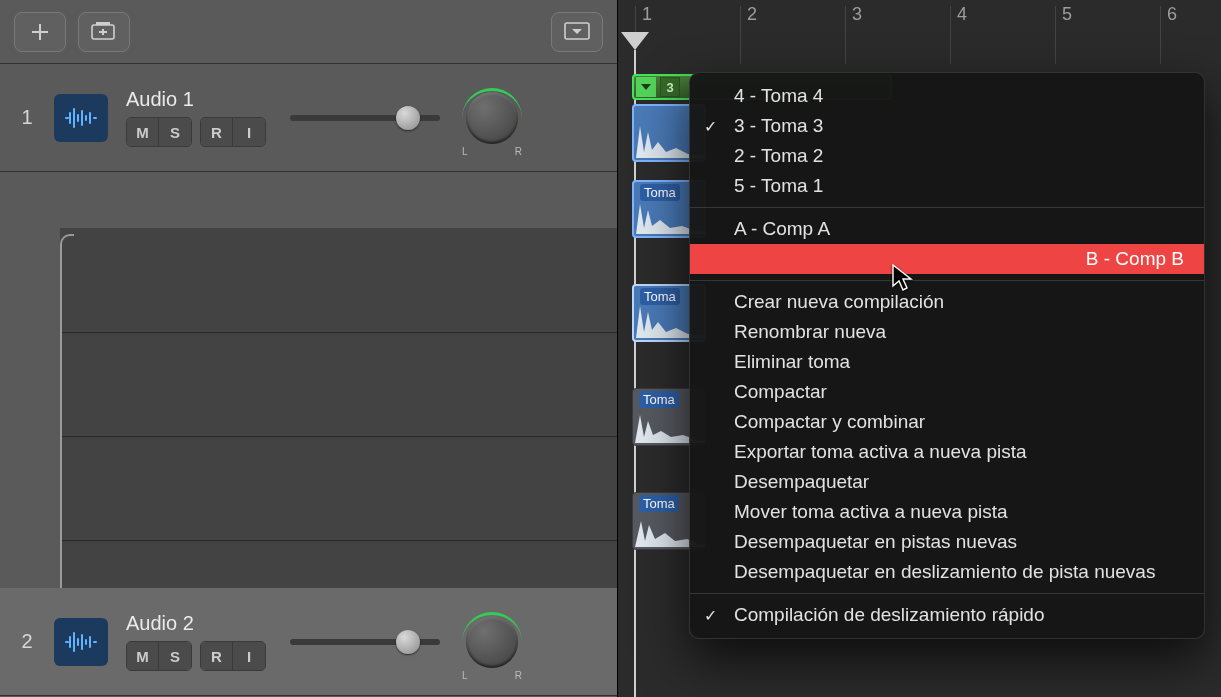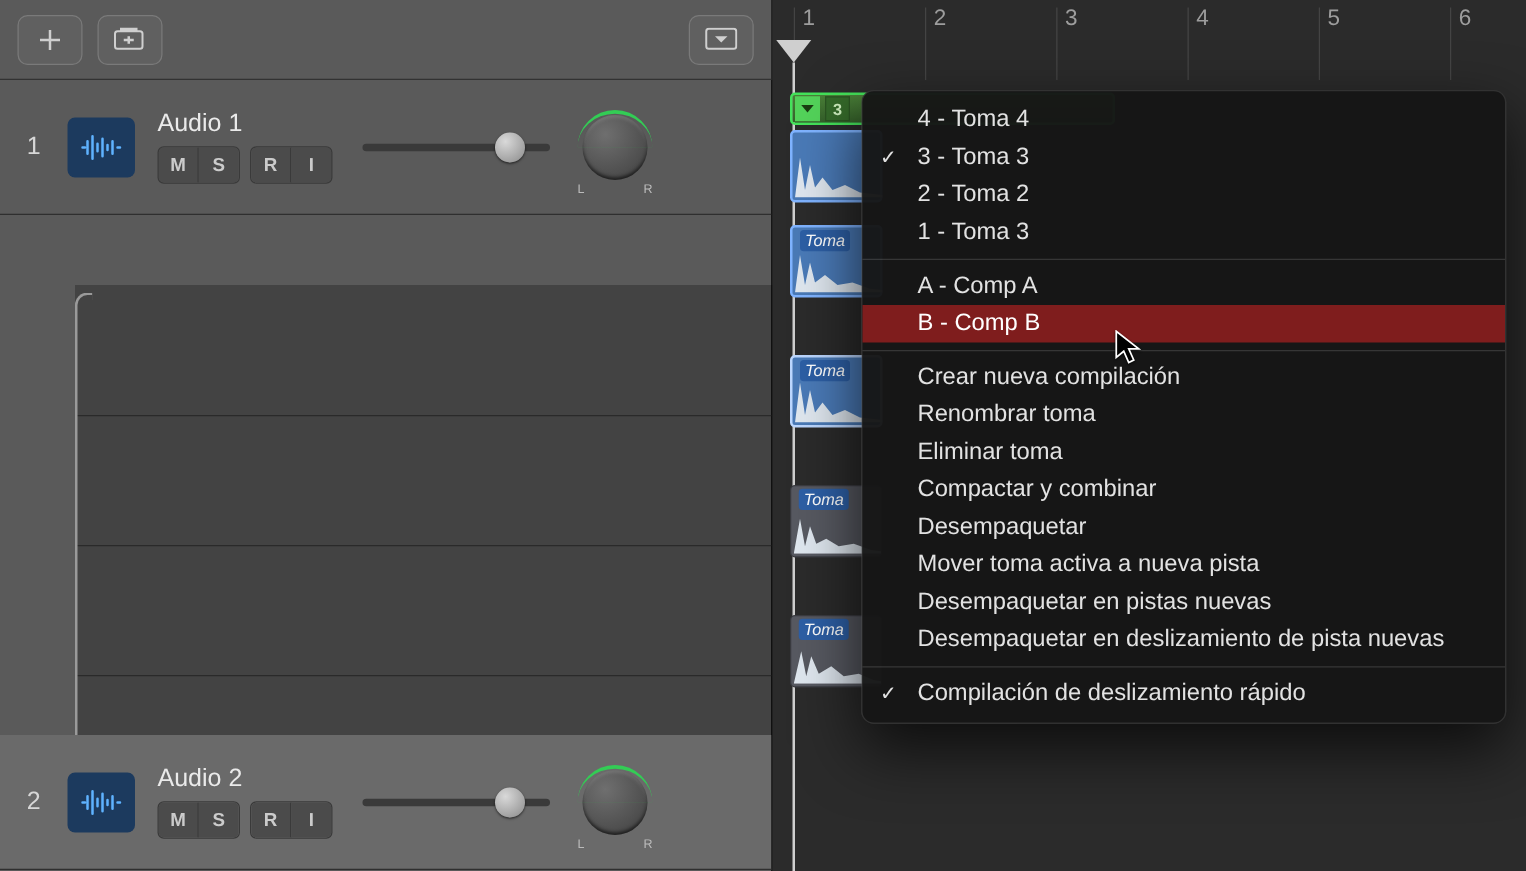--- a/index.html
+++ b/index.html
@@ -47,29 +47,29 @@
   .playhead-line { position:absolute; top:50px; width:2px; height:647px; background:#cfcfcf; left:16px; }
 
   .region-area { position:absolute; left:0; top:64px; right:0; bottom:0; }
   .comp-region { position:absolute; left:14px; top:10px; width:260px; height:26px; border:2px solid #44e25a; border-radius:4px; background:linear-gradient(#4a8038,#35602a); display:flex; align-items:center; gap:4px; padding-left:2px;}
   .comp-disclosure { width:20px; height:20px; background:#53d35a; display:flex; align-items:center; justify-content:center; }
   .comp-disclosure svg { display:block; }
   .comp-num { width:20px; height:20px; background:#356a2a; color:#d0f0c0; font-weight:700; font-size:13px; display:flex; align-items:center; justify-content:center; border:1px solid #2b5522; }
   .wave-lane { position:absolute; left:14px; width:74px; height:58px; border-radius:4px; }
   .wave-lane.sel { background:#4a7ab7; border:2px solid #7fb3ff; }
   .wave-lane.unsel { background:#575961; border:1px solid #3a3b40; }
-  .lane-label { position:absolute; top:2px; left:6px; font-size:13px; color:#dce6f2;font-style:italic; }
+  .lane-label { position:absolute; top:2px; left:6px; font-size:13px; color:#dce6f2; }
   .lane-label.sel { background:#2d5fa5; padding:1px 4px; border-radius:3px; color:#fff; }
   .wave-svg { position:absolute; bottom:2px; left:2px; right:2px; height:36px; }
   .wave-svg path { fill:#dfe7ef; }
 
   
   .ctx-menu { position:absolute; left:689px; top:72px; width:516px; background:rgba(22,22,22,0.97); border:1px solid rgba(255,255,255,0.12); border-radius:10px; box-shadow:0 20px 50px rgba(0,0,0,.7); padding:8px 0; color:#e2e2e2; font-size:19px; }
   .menu-item { position:relative; padding:4px 20px 4px 44px; white-space:nowrap; display:flex; align-items:center;}
-  .menu-item.highlight { background:#7f1d1d; color:#fff; }
+  .menu-item.highlight { background:#ef4444; color:#fff;justify-content:flex-end; }
   .menu-sep { height:1px; margin:6px 0; background:rgba(255,255,255,0.14); }
   .check { position:absolute; left:14px; font-size:16px; color:#e2e2e2; }
   .cursor { position:absolute; pointer-events:none; }
   .cursor svg { filter:drop-shadow(0 1px 1px rgba(0,0,0,.8)); }
 
 </style>
 </head>
 <body>
 
 <div class="root">
@@ -246,41 +246,47 @@
         <span>4 - Toma 4</span>
       </div>
     <div class="menu-item">
         <span class="check">✓</span>
         <span>3 - Toma 3</span>
       </div>
     <div class="menu-item">
         <span>2 - Toma 2</span>
       </div>
     <div class="menu-item">
-        <span>1 - Toma 3</span>
+        <span>5 - Toma 1</span>
       </div>
     <div class="menu-sep"></div>
     <div class="menu-item">
         <span>A - Comp A</span>
       </div>
     <div class="menu-item highlight">
         <span>B - Comp B</span>
       </div>
     <div class="menu-sep"></div>
     <div class="menu-item">
         <span>Crear nueva compilación</span>
       </div>
     <div class="menu-item">
-        <span>Renombrar toma</span>
+        <span>Renombrar nueva</span>
       </div>
     <div class="menu-item">
         <span>Eliminar toma</span>
       </div>
     <div class="menu-item">
+        <span>Compactar</span>
+      </div>
+    <div class="menu-item">
         <span>Compactar y combinar</span>
+      </div>
+    <div class="menu-item">
+        <span>Exportar toma activa a nueva pista</span>
       </div>
     <div class="menu-item">
         <span>Desempaquetar</span>
       </div>
     <div class="menu-item">
         <span>Mover toma activa a nueva pista</span>
       </div>
     <div class="menu-item">
         <span>Desempaquetar en pistas nuevas</span>
       </div>

